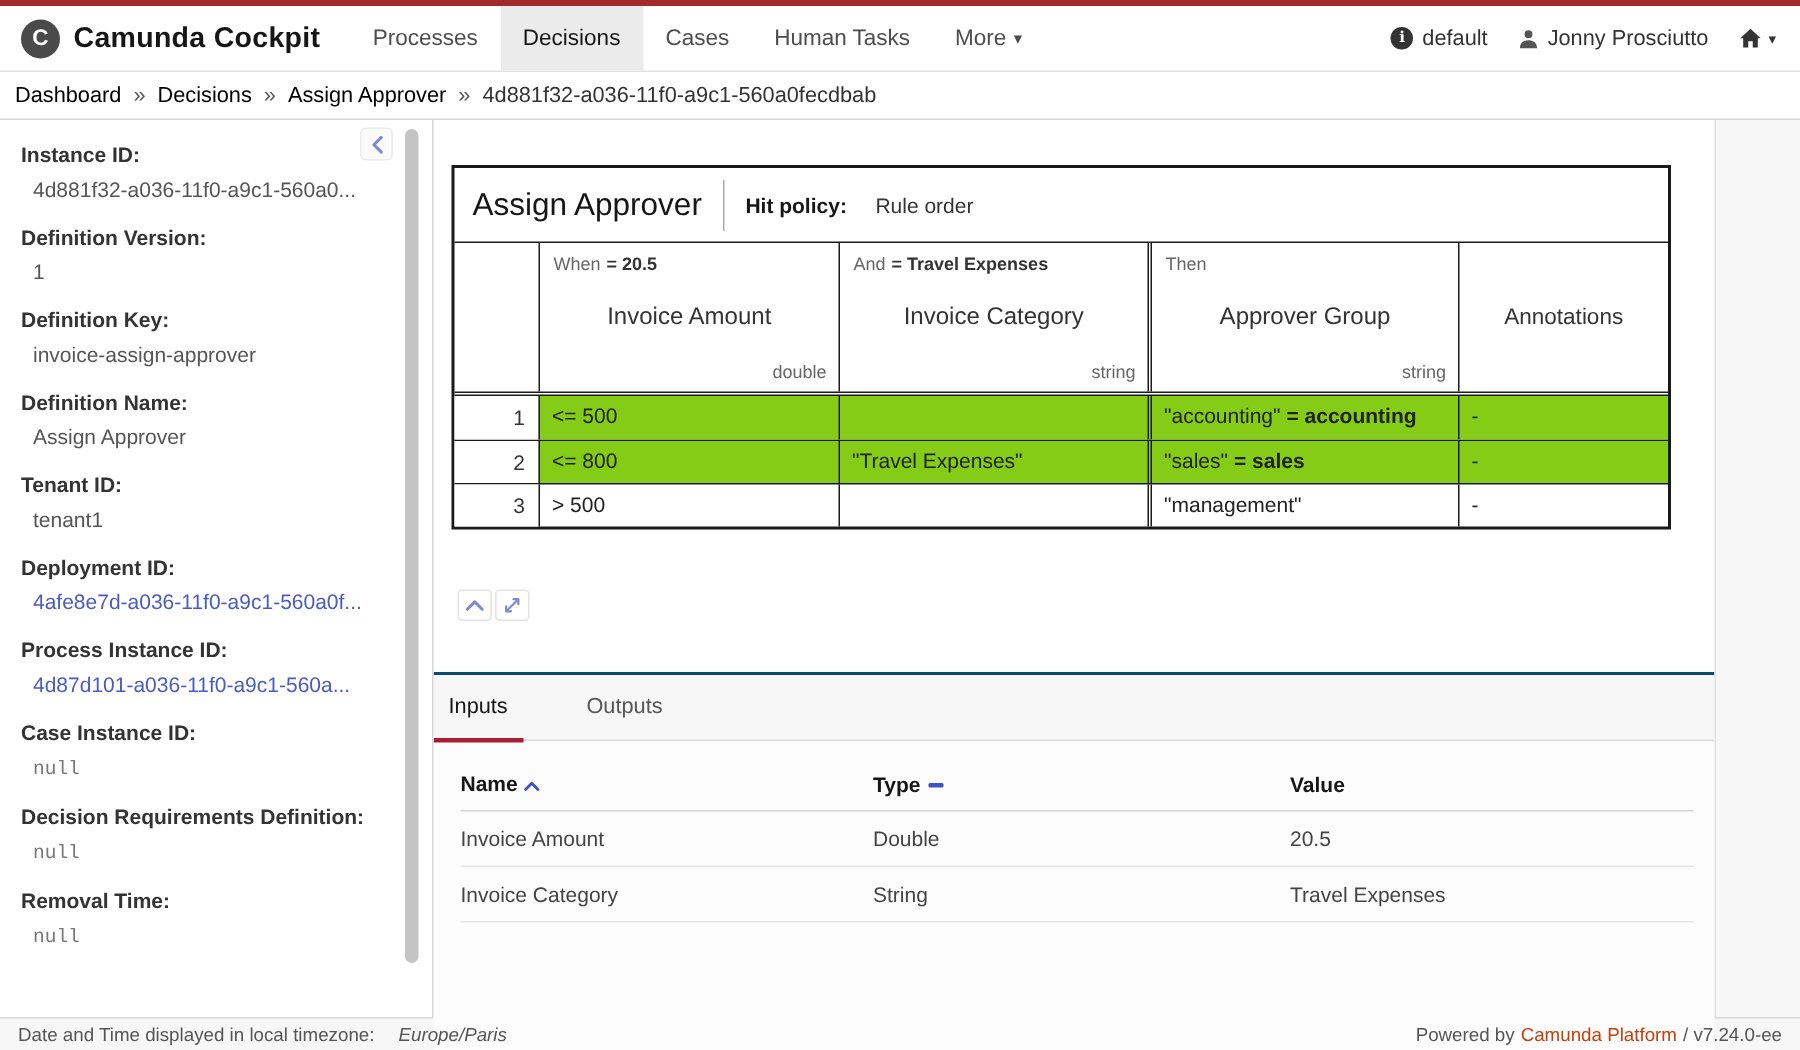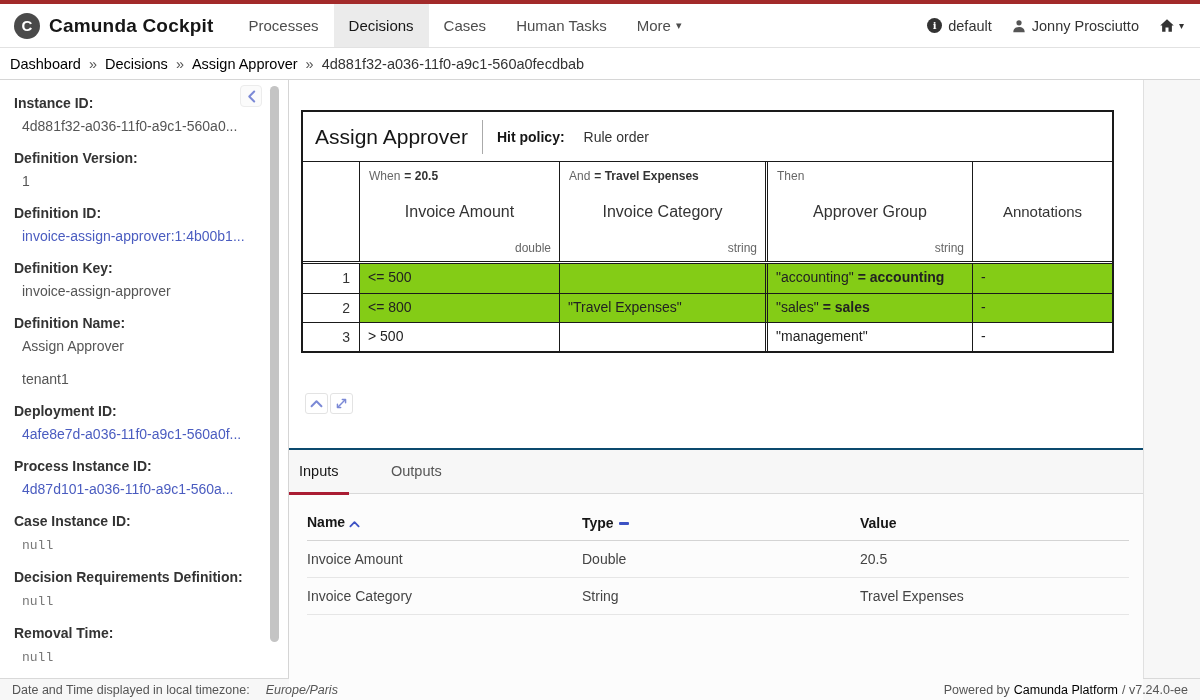--- a/index.html
+++ b/index.html
@@ -91,21 +91,21 @@
   .col-name { width:275px; } .col-type { width:278px; }
   .sort-minus { display:inline-block; width:10px; height:3px; background:#3d52c4; border-radius:1px; vertical-align:middle; margin-left:5px; }
   .sort-caret { vertical-align:middle; margin-left:4px; }
 
   
   .right-gutter { width:57px; background:#f7f7f7; border-left:1px solid #e0e0e0; }
 
   
   .footer { height:22px; background:#f7f7f7; border-top:1px solid #d9d9d9; display:flex; justify-content:space-between; align-items:center; padding:0 12px; font-size:12.5px; color:#555; }
   .footer .tz { font-style:italic; margin-left:16px; }
-  .footer a { color:#000000; text-decoration:none; cursor:pointer; margin:0 4px; }
+  .footer a { color:#c2410c; text-decoration:none; cursor:pointer; margin:0 4px; }
 </style>
 </head>
 <body>
 
 <div class="top-strip"></div>
 
 <header class="navbar">
   <div class="brand">
     <span class="logo">C</span>
     <span class="brand-title">Camunda Cockpit</span>
@@ -160,32 +160,29 @@
   <aside class="sidebar">
     <div class="field">
       <div class="field-label">Instance ID:</div>
       <div class="field-value">4d881f32-a036-11f0-a9c1-560a0...</div>
     </div>
     <div class="field">
       <div class="field-label">Definition Version:</div>
       <div class="field-value">1</div>
     </div>
     <div class="field">
-      <div class="field-label">Definition ID:</div>
-      <div class="field-value"><a>invoice-assign-approver:1:4b00b1...</a></div>
-    </div>
-    <div class="field">
       <div class="field-label">Definition Key:</div>
       <div class="field-value">invoice-assign-approver</div>
     </div>
     <div class="field">
       <div class="field-label">Definition Name:</div>
       <div class="field-value">Assign Approver</div>
     </div>
     <div class="field">
+      <div class="field-label">Tenant ID:</div>
       <div class="field-value">tenant1</div>
     </div>
     <div class="field">
       <div class="field-label">Deployment ID:</div>
       <div class="field-value"><a>4afe8e7d-a036-11f0-a9c1-560a0f...</a></div>
     </div>
     <div class="field">
       <div class="field-label">Process Instance ID:</div>
       <div class="field-value"><a>4d87d101-a036-11f0-a9c1-560a...</a></div>
     </div>

